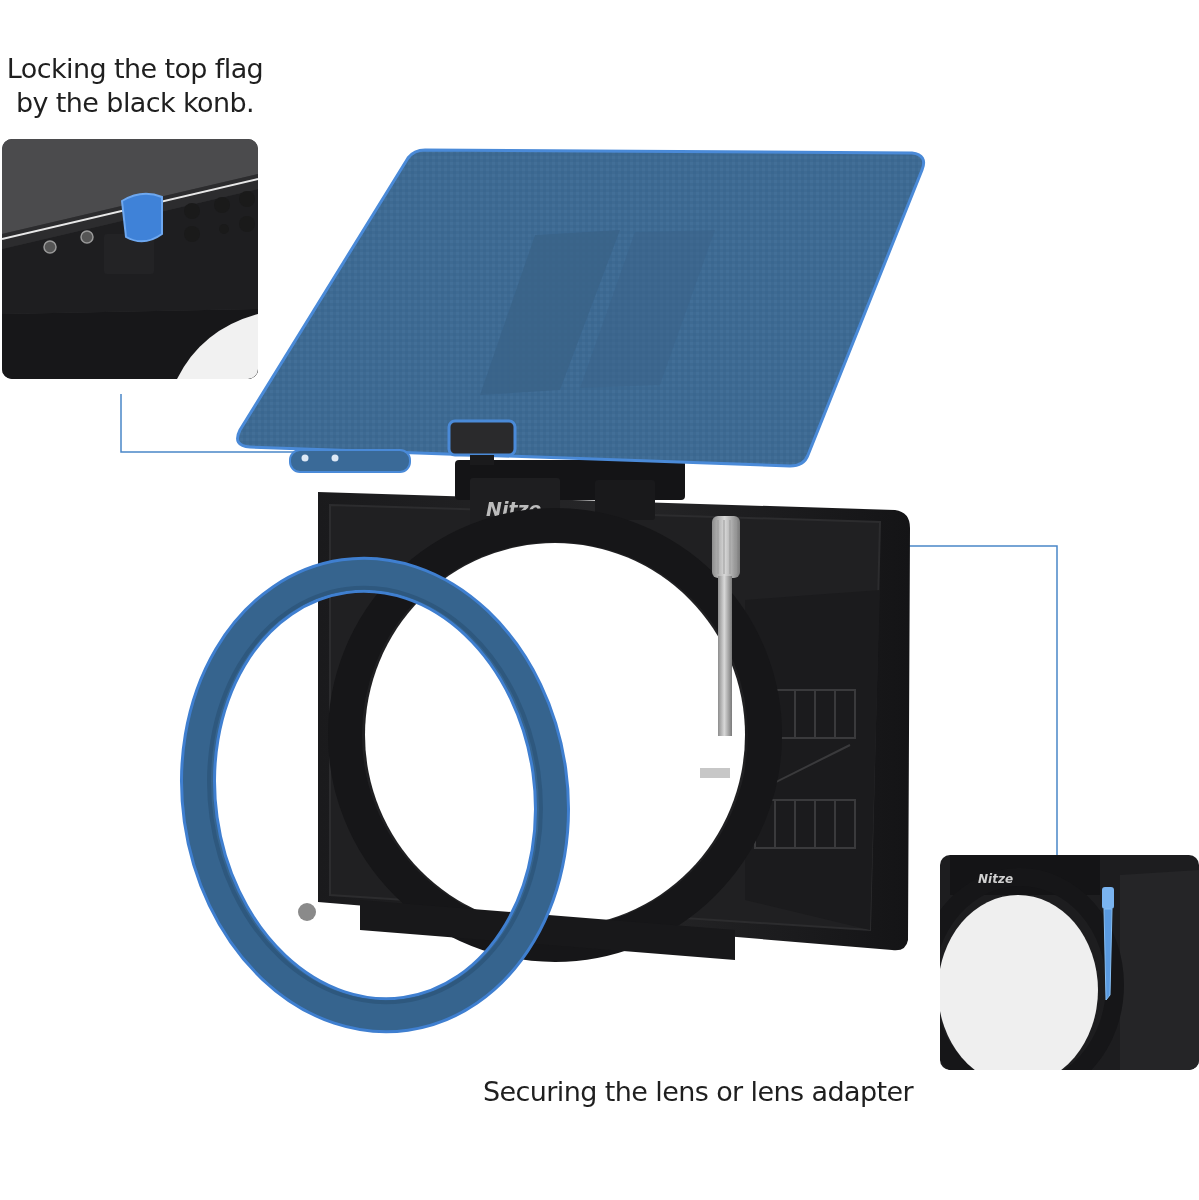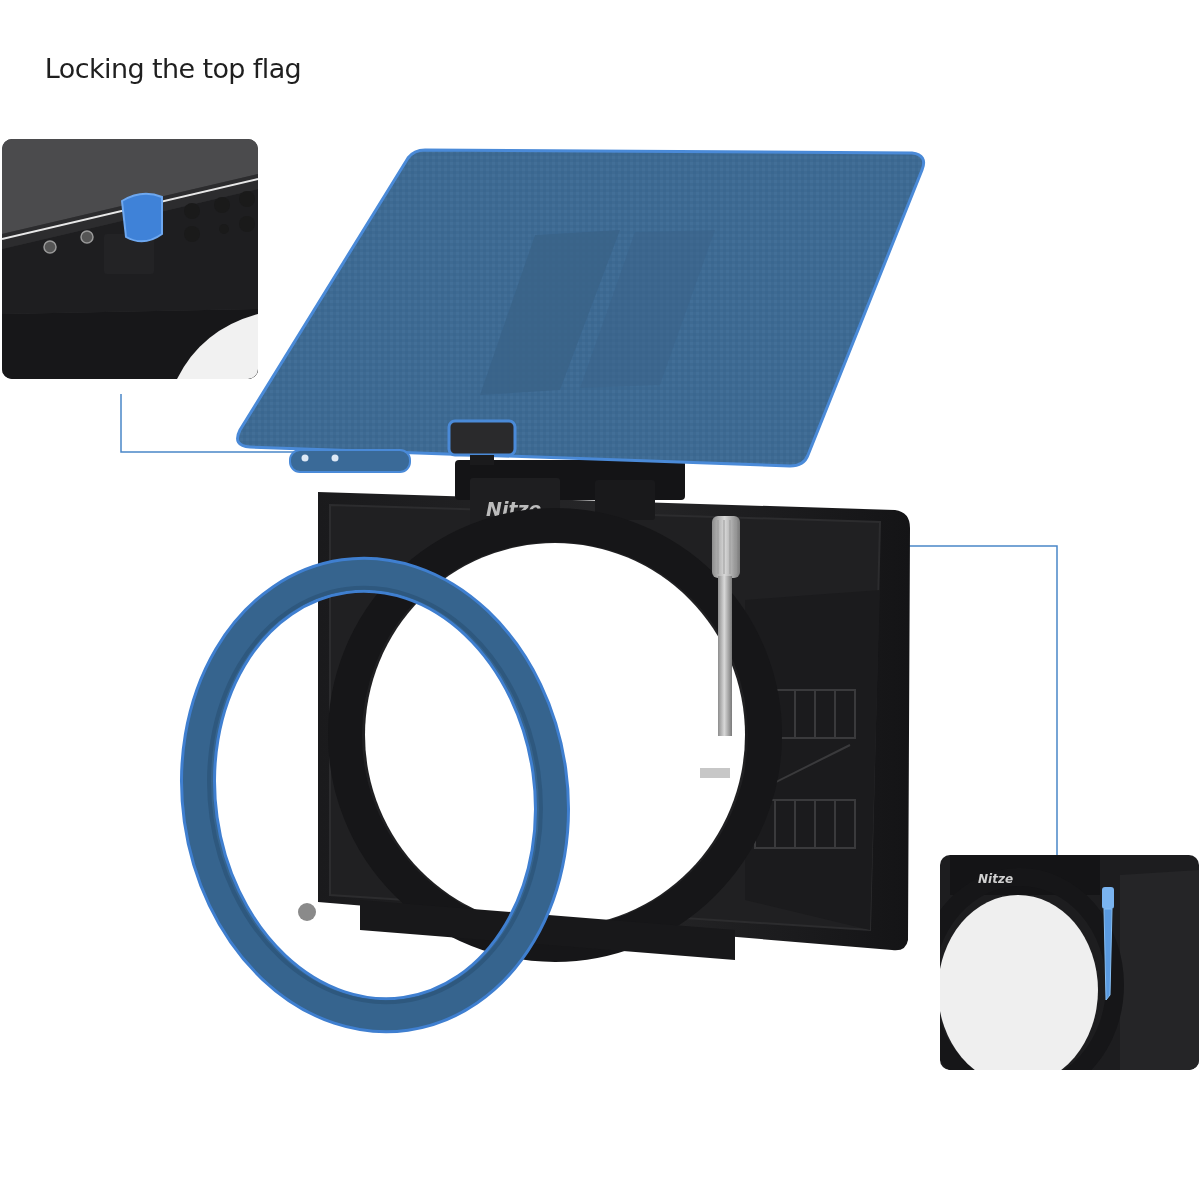--- a/index.html
+++ b/index.html
@@ -1,36 +1,38 @@
 <!DOCTYPE html>
 <html><head>
 <meta charset="utf-8">
 <style>
   html, body { margin: 0; padding: 0; background: #ffffff; }
   body { width: 1199px; height: 1200px; position: relative; overflow: hidden;
          font-family: "DejaVu Sans", sans-serif; color: #1e1e1e; }
   .caption { position: absolute; font-size: 27px; line-height: 34px; letter-spacing: -0.6px;
-             color: #1f1f1f; text-align: center; white-space: nowrap; margin-left: 38px; }
+             color: #1f1f1f; text-align: center; white-space: nowrap; }
   .caption span { display: block; }
   #caption-top { left: 2px; top: 52px; width: 266px; }
   #caption-bottom { left: 478px; top: 1075px; width: 440px; }
   .inset { position: absolute; border-radius: 10px; overflow: hidden; }
   #inset-top { left: 2px; top: 139px; width: 256px; height: 240px; }
   #inset-bottom { left: 940px; top: 855px; width: 259px; height: 215px; }
   svg { display: block; }
   #main-art { position: absolute; left: 0; top: 0; }
 </style>
 </head>
 <body>
 
 <div class="caption" id="caption-top">
   <span>Locking the top flag</span>
+  <span>by the black konb.</span>
 </div>
 
 <div class="caption" id="caption-bottom">
+  <span>Securing the lens or lens adapter</span>
 </div>
 
 <svg id="main-art" width="1199" height="1200" viewBox="0 0 1199 1200">
   <defs>
     <pattern id="carbon" width="6" height="6" patternUnits="userSpaceOnUse">
       <rect width="6" height="6" fill="#3e6a92"></rect>
       <rect width="3" height="3" fill="#426f98"></rect>
       <rect x="3" y="3" width="3" height="3" fill="#3a6790"></rect>
     </pattern>
     <linearGradient id="bodyGrad" x1="0" y1="0" x2="1" y2="0">

